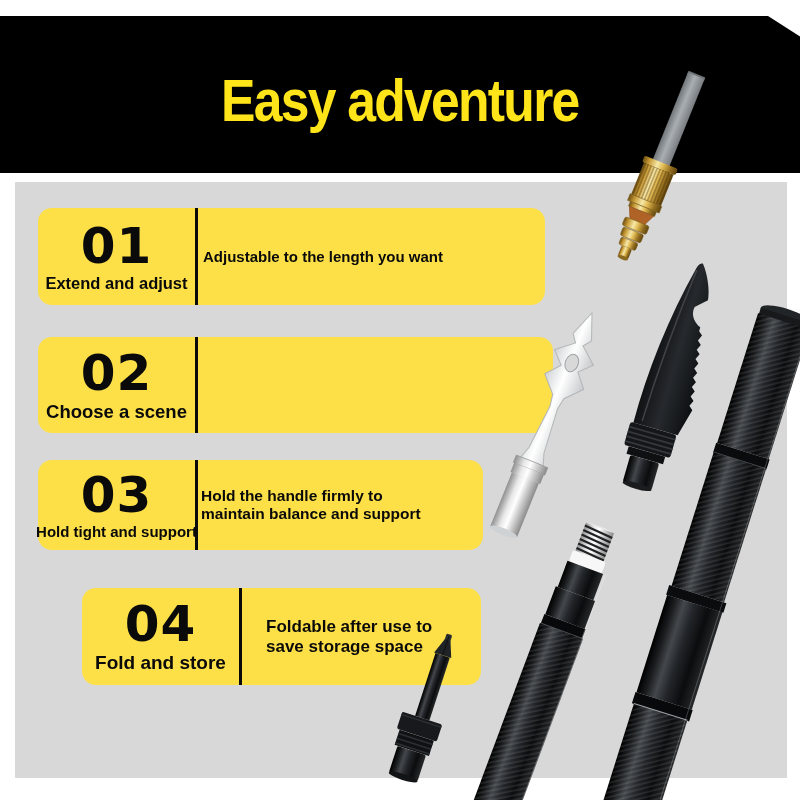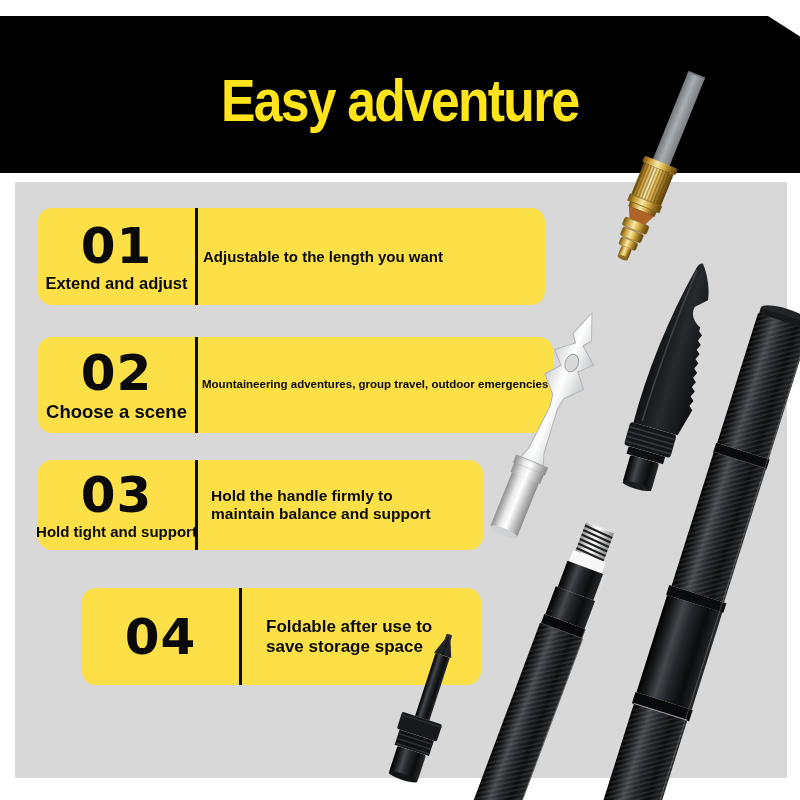--- a/index.html
+++ b/index.html
@@ -28,21 +28,21 @@
   .s1{left:23px;top:26px;width:507px;height:97px;}
   .s1 .lbl{font-size:16.5px;}
   .s1 .desc{font-size:15px;padding-left:5px;}
 
   .s2{left:23px;top:155px;width:515px;height:96px;}
   .s2 .lbl{font-size:18.5px;}
   .s2 .desc{font-size:11.5px;padding-left:4px;}
 
   .s3{left:23px;top:278px;width:445px;height:90px;}
   .s3 .lbl{font-size:15px;}
-  .s3 .desc{font-size:15.5px;padding-left:13px;}
+  .s3 .desc{font-size:15.5px;padding-left:3px;}
 
   .s4{left:23px;top:406px;width:399px;height:97px;margin-left:44px;}
   .s4 .lbl{font-size:19px;}
   .s4 .desc{font-size:17px;padding-left:24px;}
 
   
   .art{position:absolute;left:0;top:0;width:800px;height:800px;z-index:5;pointer-events:none;}
 </style>
 </head>
 <body>
@@ -65,40 +65,38 @@
         <div>Adjustable to the length you want</div>
       </div>
     </section>
 
     <section class="step s2">
       <div class="num-cell">
         <div class="num">02</div>
         <div class="lbl">Choose a scene</div>
       </div>
       <div class="vline"></div>
-      <div class="desc">
-        <div>Mountaineering adventures, group travel, outdoor emergencies</div>
-      </div>
     </section>
 
     <section class="step s3">
       <div class="num-cell">
         <div class="num">03</div>
         <div class="lbl">Hold tight and support</div>
       </div>
       <div class="vline"></div>
       <div class="desc">
         <div>Hold the handle firmly to</div>
         <div>maintain balance and support</div>
       </div>
     </section>
 
     <section class="step s4">
       <div class="num-cell">
         <div class="num">04</div>
+        <div class="lbl">Fold and store</div>
       </div>
       <div class="vline"></div>
       <div class="desc">
         <div>Foldable after use to</div>
         <div>save storage space</div>
       </div>
     </section>
 
   </main>
 

